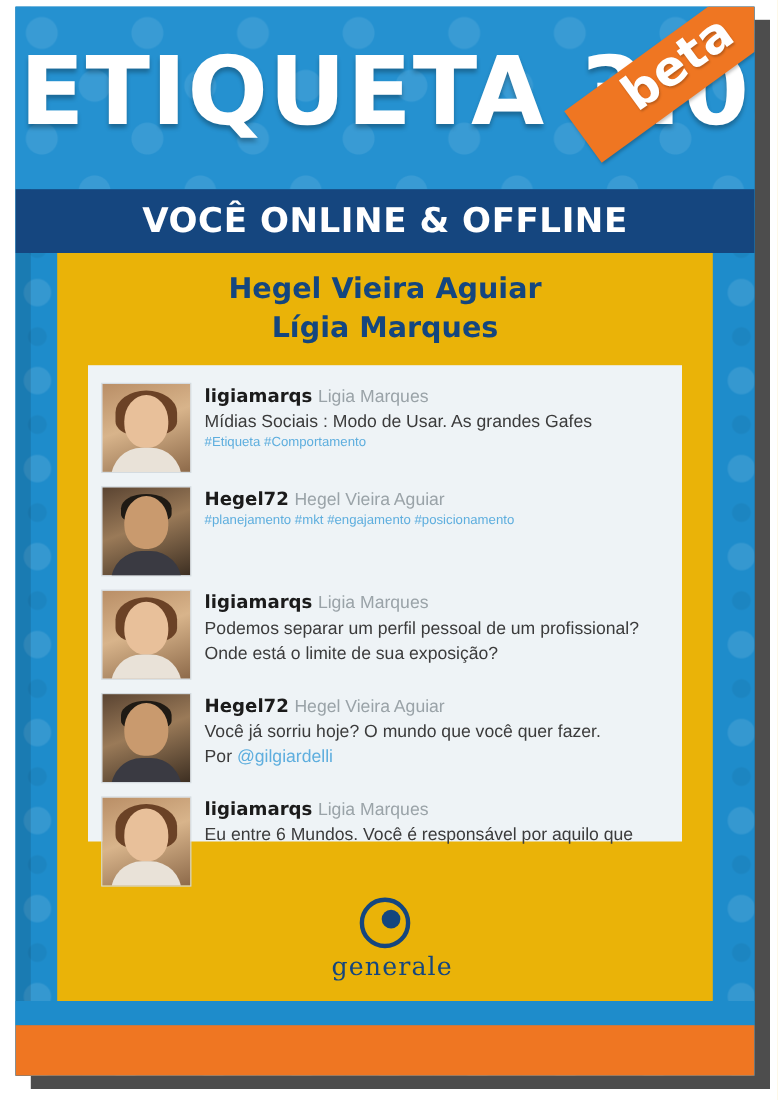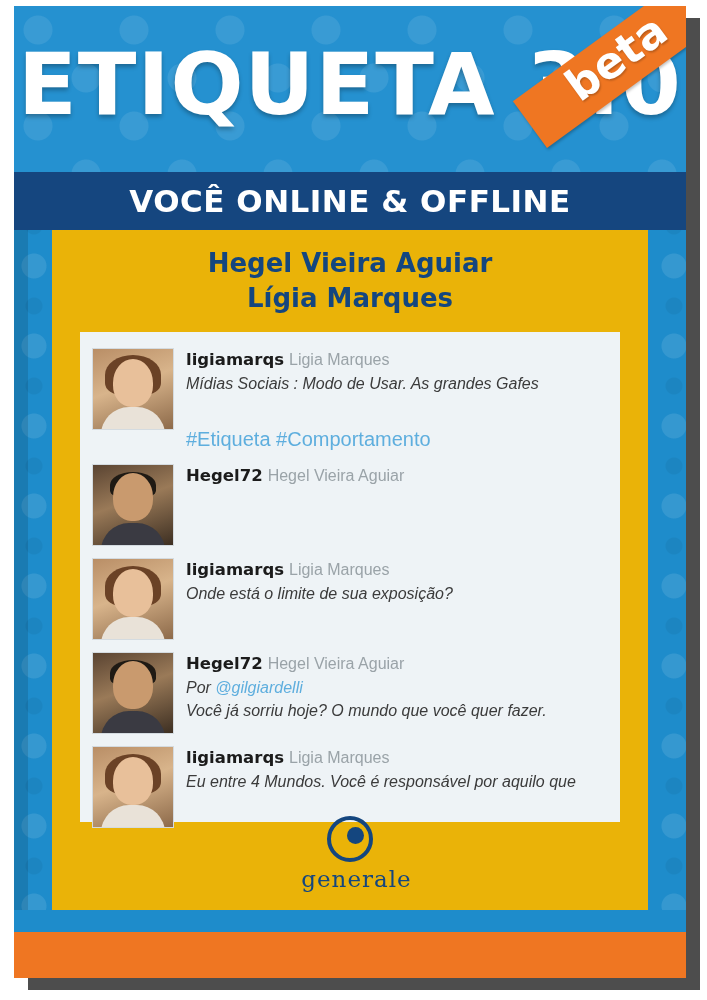--- a/index.html
+++ b/index.html
@@ -121,21 +121,21 @@
     font-weight: bold;
     font-size: 26px;
     color: #14467f;
     line-height: 1.35;
   }
 
   
   .tweets {
     position: absolute;
     left: 28px; top: 102px;
-    width: 540px; height: 490px;
+    width: 540px; height: 433px;
     background: #eef3f6;
     padding: 10px 12px;
   }
   .tweet {
     display: flex;
     gap: 12px;
     padding: 6px 0 6px 0;
     align-items: flex-start;
   }
   .avatar {
@@ -191,27 +191,25 @@
   .realname {
     font-size: 16px;
     color: #9aa3a8;
     margin-left: 5px;
   }
   .tweet-text {
     font-size: 16px;
     color: #3b3b3b;
     line-height: 1.32;
     margin-top: 2px;
-    font-style: italic;
   }
   .tweet-tags {
-    font-size: 20px;
+    font-size: 12px;
     color: #5eaede;
     line-height: 1.32;
-    margin-top: 32px;
   }
   .mention { color: #5eaede; }
 
   
   .logo-wrap {
     position: absolute;
     left: 0; right: 0; bottom: 18px;
     text-align: center;
   }
   .logo-mark {
@@ -304,63 +302,65 @@
         <div class="tweet">
           <div class="avatar male">
             <div class="hair"></div>
             <div class="face"></div>
             <div class="body"></div>
           </div>
           <div class="tweet-body">
             <div class="tweet-head">
               <span class="handle">Hegel72</span><span class="realname">Hegel Vieira Aguiar</span>
             </div>
+            <div class="tweet-tags">#planejamento #mkt #engajamento #posicionamento</div>
           </div>
         </div>
 
         <div class="tweet">
           <div class="avatar female">
             <div class="hair"></div>
             <div class="face"></div>
             <div class="body"></div>
           </div>
           <div class="tweet-body">
             <div class="tweet-head">
               <span class="handle">ligiamarqs</span><span class="realname">Ligia Marques</span>
             </div>
+            <div class="tweet-text">Podemos separar um perfil pessoal de um profissional?</div>
             <div class="tweet-text">Onde está o limite de sua exposição?</div>
           </div>
         </div>
 
         <div class="tweet">
           <div class="avatar male">
             <div class="hair"></div>
             <div class="face"></div>
             <div class="body"></div>
           </div>
           <div class="tweet-body">
             <div class="tweet-head">
               <span class="handle">Hegel72</span><span class="realname">Hegel Vieira Aguiar</span>
             </div>
+            <div class="tweet-text">Você já sorriu hoje? O mundo que você quer fazer.</div>
             <div class="tweet-text"><span>Por </span><span class="mention">@gilgiardelli</span></div>
-            <div class="tweet-text">Você já sorriu hoje? O mundo que você quer fazer.</div>
           </div>
         </div>
 
         <div class="tweet">
           <div class="avatar female">
             <div class="hair"></div>
             <div class="face"></div>
             <div class="body"></div>
           </div>
           <div class="tweet-body">
             <div class="tweet-head">
               <span class="handle">ligiamarqs</span><span class="realname">Ligia Marques</span>
             </div>
-            <div class="tweet-text">Eu entre 4 Mundos. Você é responsável por aquilo que</div>
+            <div class="tweet-text">Eu entre 6 Mundos. Você é responsável por aquilo que</div>
           </div>
         </div>
 
       </div>
 
       <div class="logo-wrap">
         <div class="logo-mark"></div>
         <div class="logo-text">generale</div>
       </div>
 

